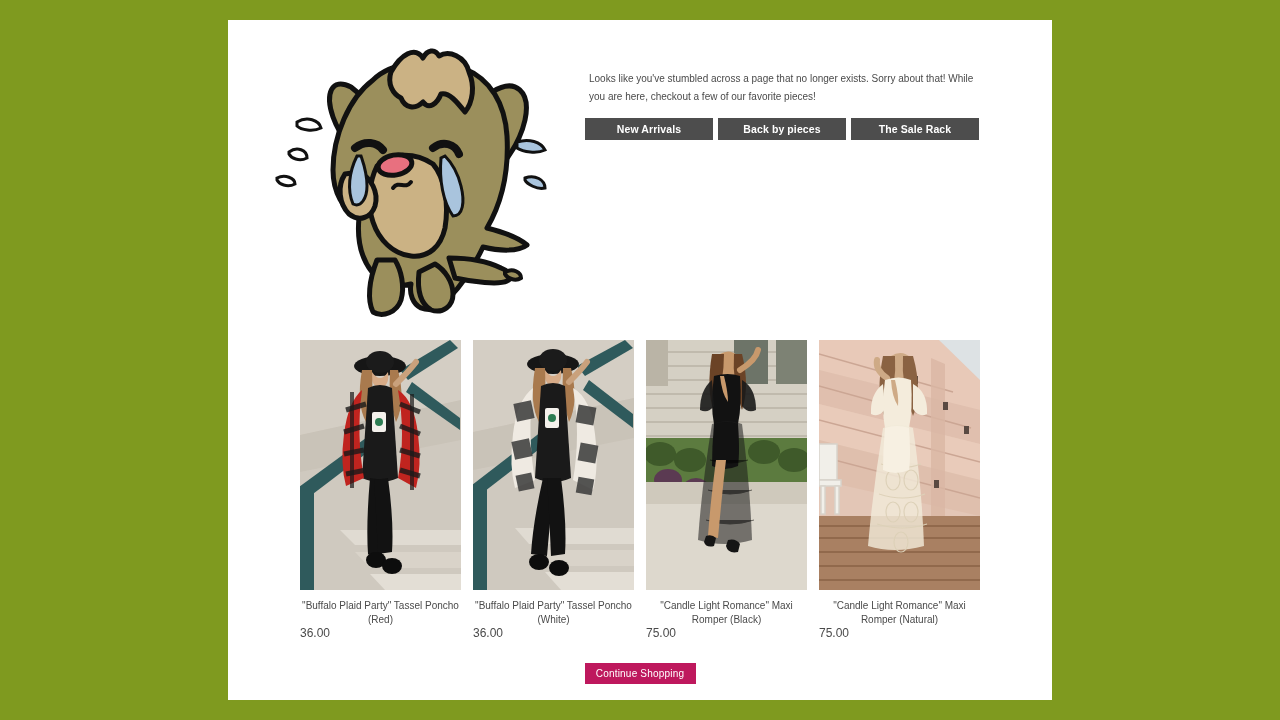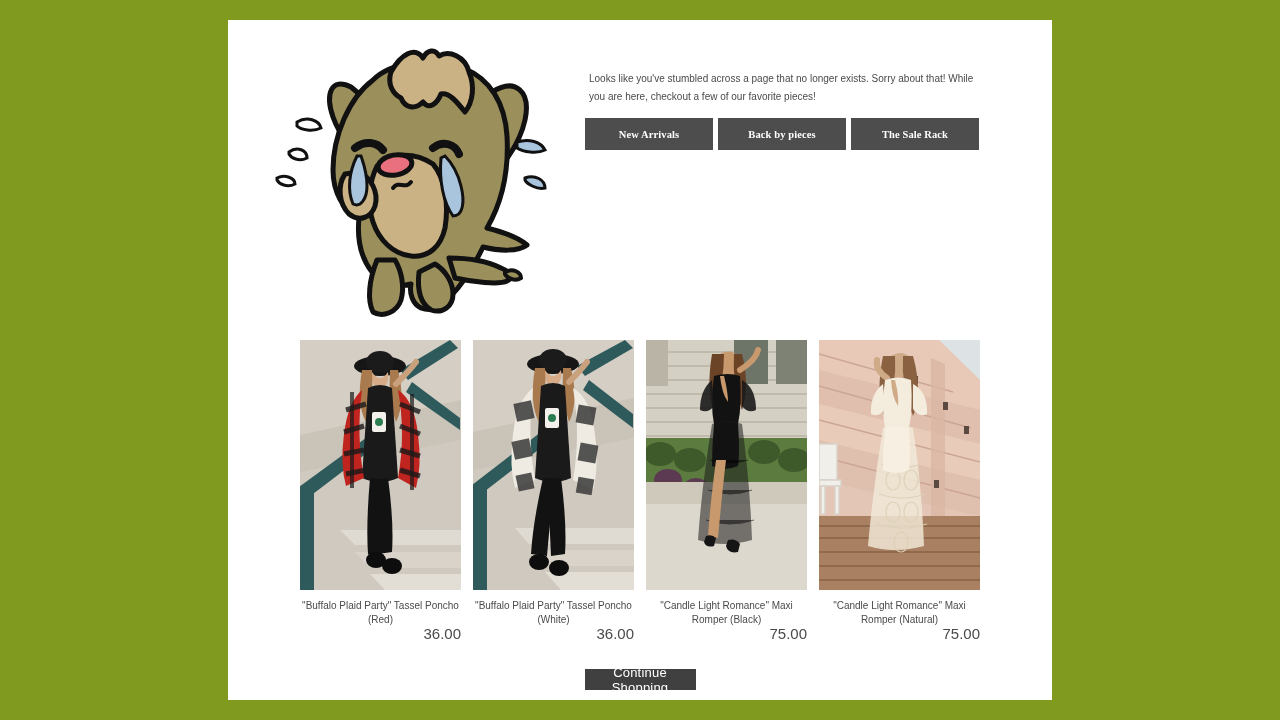--- a/index.html
+++ b/index.html
@@ -100,32 +100,32 @@
     font-family: "Liberation Sans", sans-serif;
   }
 
   .link-row {
     margin-top: 12px;
     display: flex;
     gap: 5px;
   }
   .link-btn {
     width: 128px;
-    height: 32px;
+    height: 22px;
     background: #4d4d4d;
     color: #ffffff;
     border: none;
     font-size: 10.5px;
     font-weight: 700;
     letter-spacing: 0.1px;
     cursor: pointer;
     display: flex;
     align-items: center;
     justify-content: center;
-    font-family: Liberation Serif, serif;
+    font-family: Liberation Sans, sans-serif;
   }
 
   
   .favorites {
     position: absolute;
     left: 0;
     top: 300px;
     width: 824px;
   }
   .fav-title {
@@ -160,40 +160,40 @@
     margin: 0;
     padding-top: 9px;
     font-size: 10px;
     line-height: 13.5px;
     color: #4a4a4a;
     text-align: center;
   }
   .product-price {
     margin: 0;
     padding-top: 1px;
-    font-size: 15px;
+    font-size: 12px;
     line-height: 13.5px;
     color: #4a4a4a;
-    text-align: right;
+    text-align: left;
   }
 
   .continue-wrap {
     text-align: center;
     padding-top: 22px;
   }
   .continue-btn {
     display: inline-flex;
     align-items: center;
     justify-content: center;
     width: 111px;
     height: 21px;
-    background: #404040;
+    background: #be185d;
     color: #ffffff;
     border: none;
-    font-size: 13px;
+    font-size: 10px;
     letter-spacing: 0.2px;
     cursor: pointer;
     font-family: "Liberation Sans", sans-serif;
   }
 </style>
 </head>
 <body>
 
 <div class="page-card">
 

